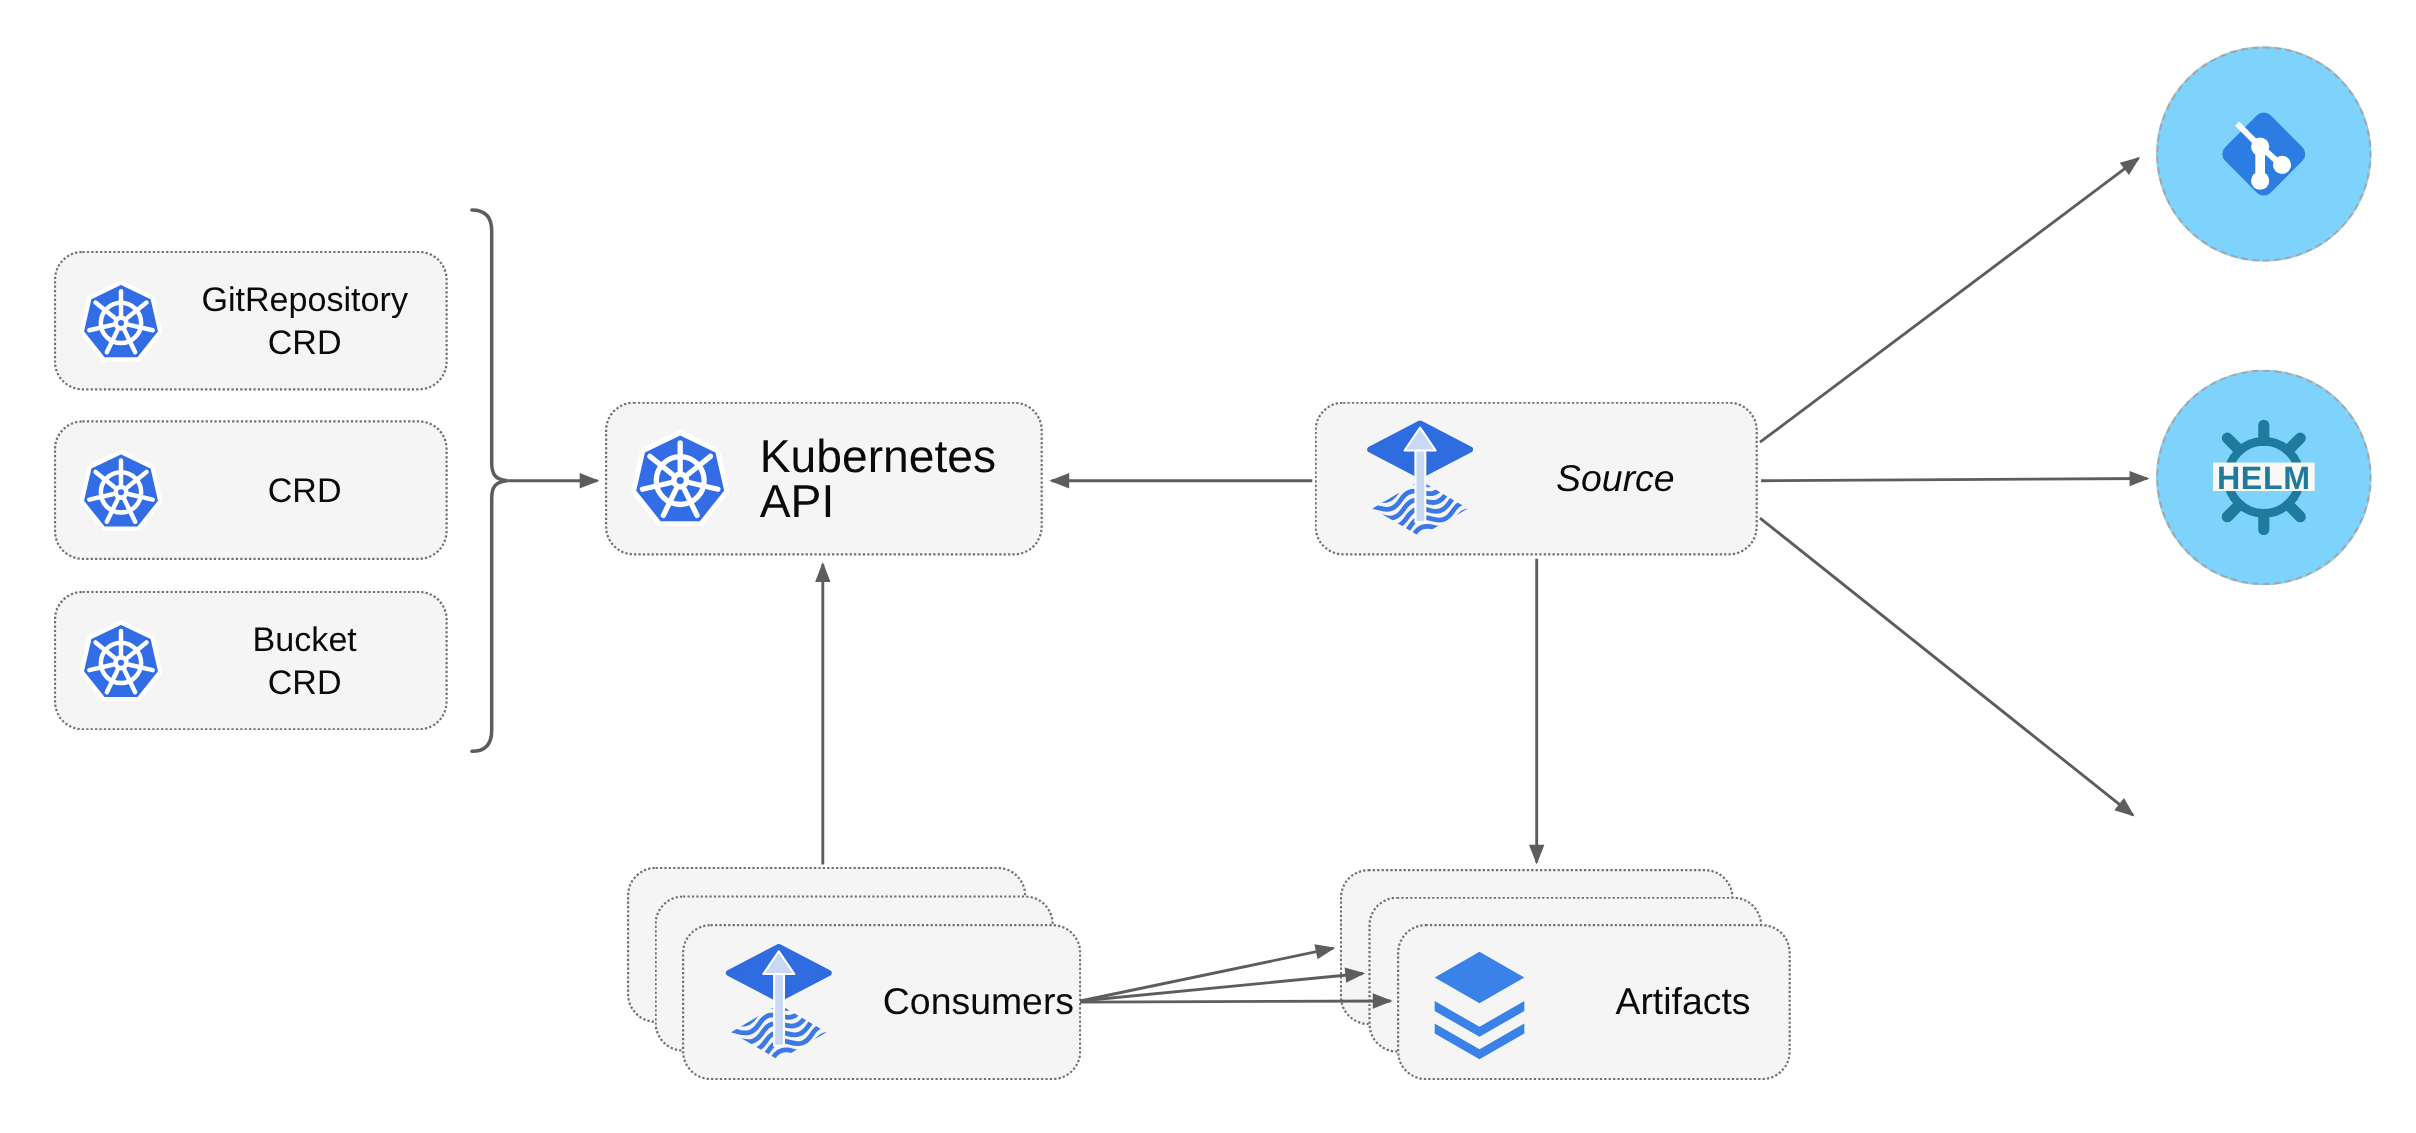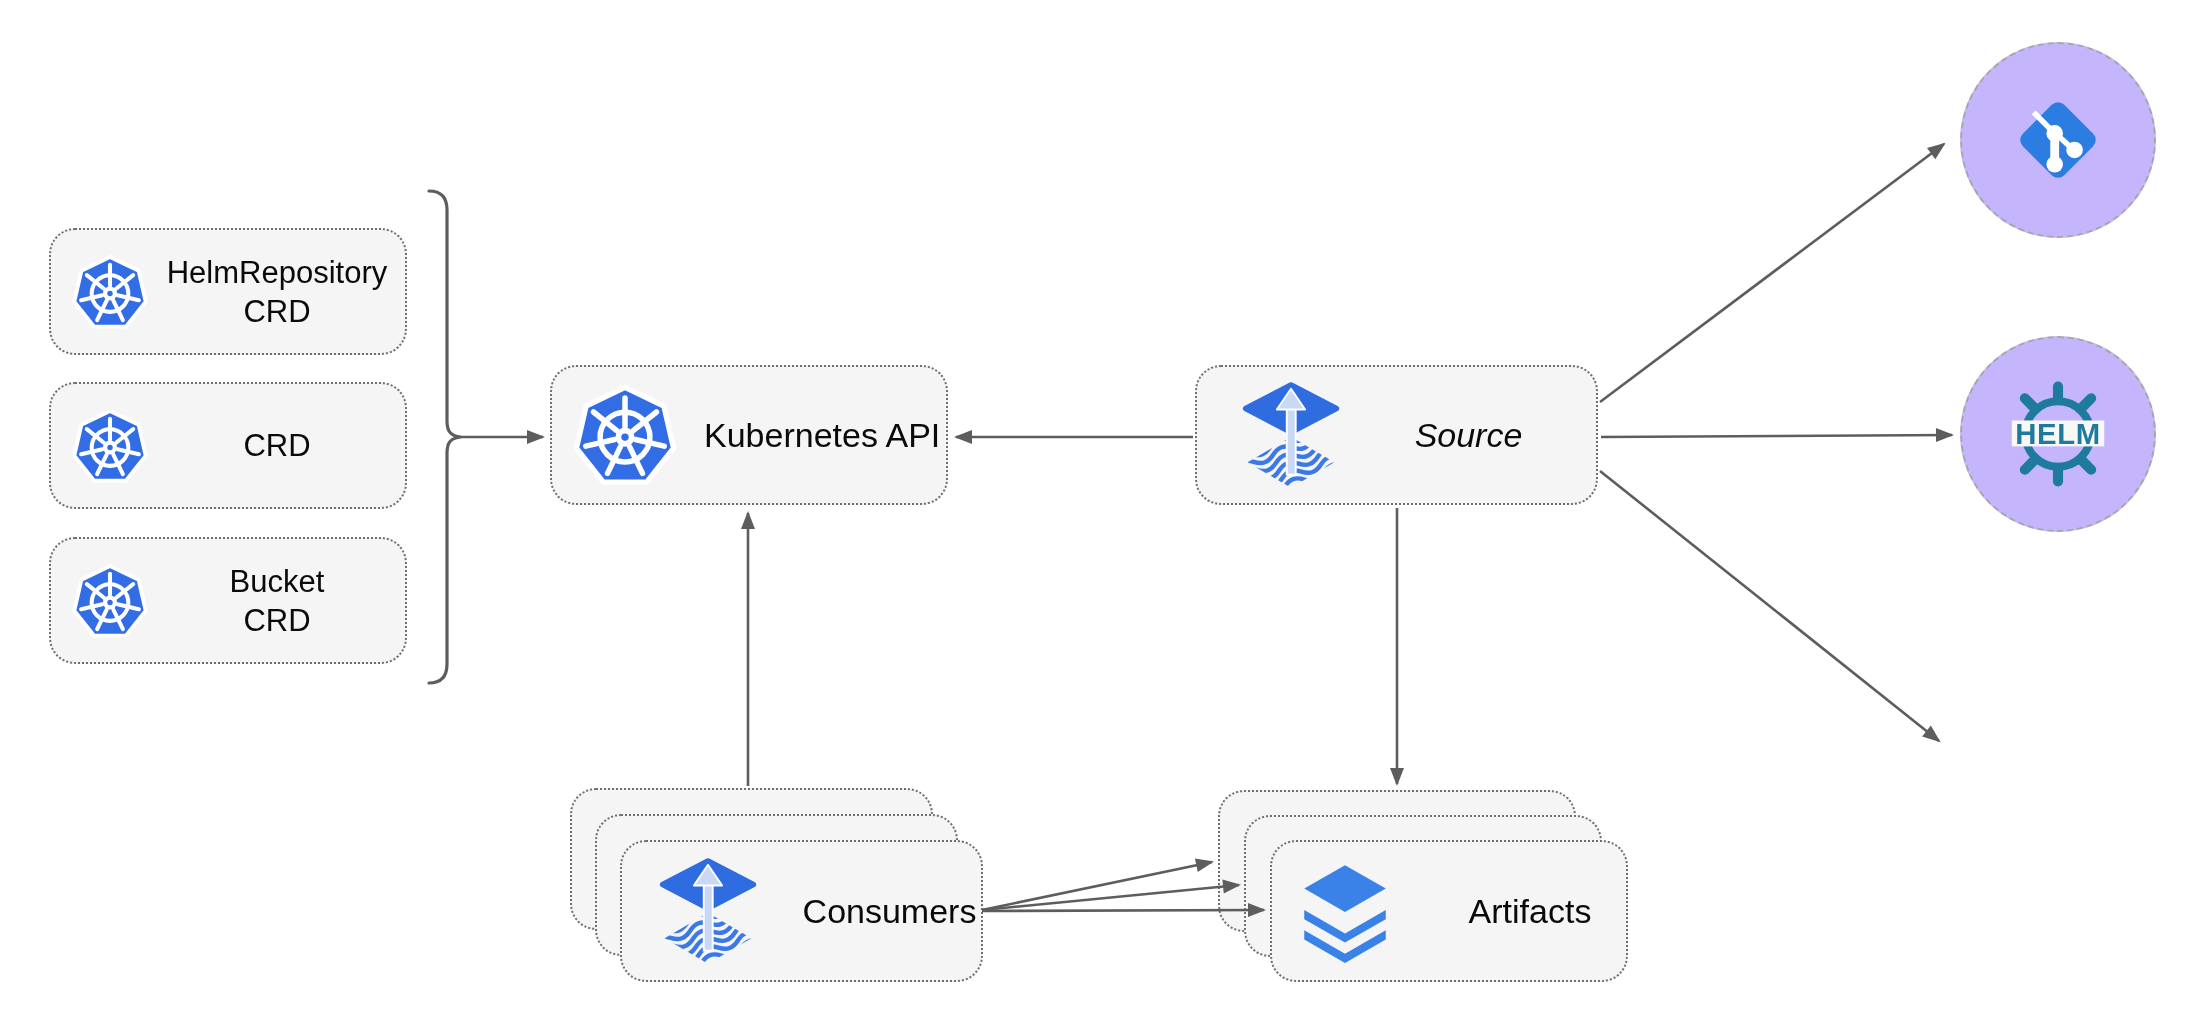--- a/index.html
+++ b/index.html
@@ -7,26 +7,26 @@
     position:relative;width:2196px;height:1030px;background:#ffffff;
     font-family:"Liberation Sans", sans-serif;color:#0a0a0a;overflow:hidden;
   }
   .box{
     position:absolute;box-sizing:border-box;background:#f5f5f5;
     border:2.5px dotted #6f6f6f;border-radius:26px;
     display:flex;align-items:center;
   }
   .circle{
     position:absolute;box-sizing:border-box;width:196px;height:196px;border-radius:50%;
-    background:#c4b5fd;border:2.5px dashed #a6a6a6;
+    background:#7dd3fc;border:2.5px dashed #a6a6a6;
     display:flex;align-items:center;justify-content:center;
   }
   .crd-box{left:49px;width:358px;height:127px;padding-left:20px;}
   .crd-label{flex:1;text-align:center;font-size:31px;line-height:39px;}
-  .node-label{font-size:34px;line-height:41px;}
+  .node-label{font-size:42px;line-height:41px;}
   .center-label{flex:1;text-align:center;font-size:34px;line-height:41px;}
   #connectors{position:absolute;left:0;top:0;z-index:10;pointer-events:none;}
   .stack-back{z-index:1;}
   .stack-mid{z-index:2;}
   .stack-front{z-index:3;gap:40px;}
   svg{display:block;}
 </style>
 </head>
 <body>
 
@@ -98,21 +98,21 @@
       <line x1="982" y1="910" x2="1239" y2="885" marker-end="url(#ah)"></line>
       <line x1="982" y1="911" x2="1264" y2="910" marker-end="url(#ah)"></line>
     </g>
   </svg>
 
   <div class="box crd-box" style="top:228px">
     <svg width="78" height="78">
         <use href="#k8s"></use>
       </svg>
     <div class="crd-label">
-      <div>HelmRepository</div>
+      <div>GitRepository</div>
       <div>CRD</div>
     </div>
   </div>
   <div class="box crd-box" style="top:382px">
     <svg width="78" height="78">
         <use href="#k8s"></use>
       </svg>
     <div class="crd-label">
       <div>CRD</div>
     </div>

